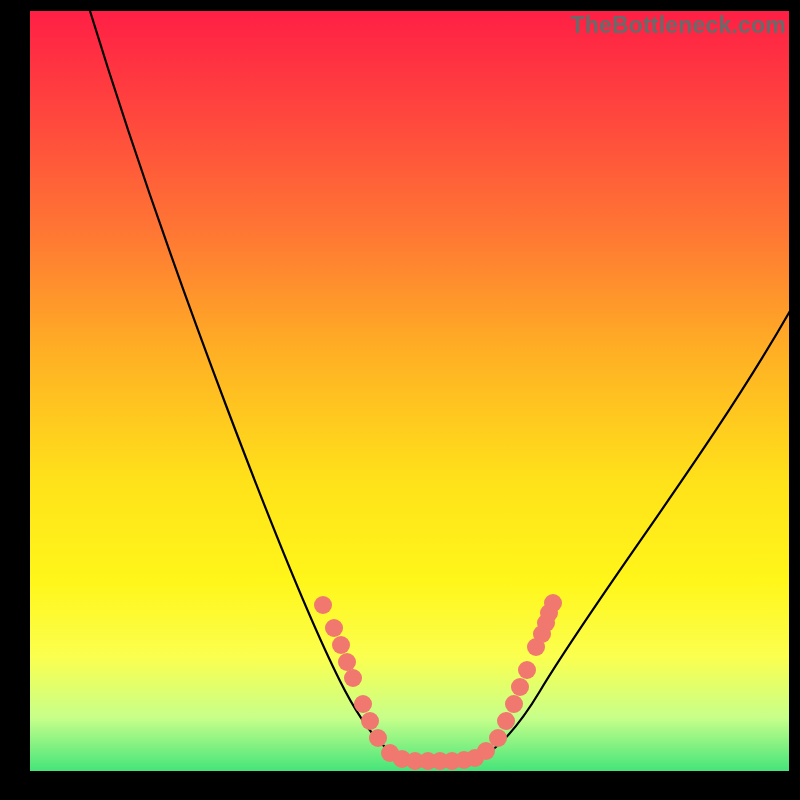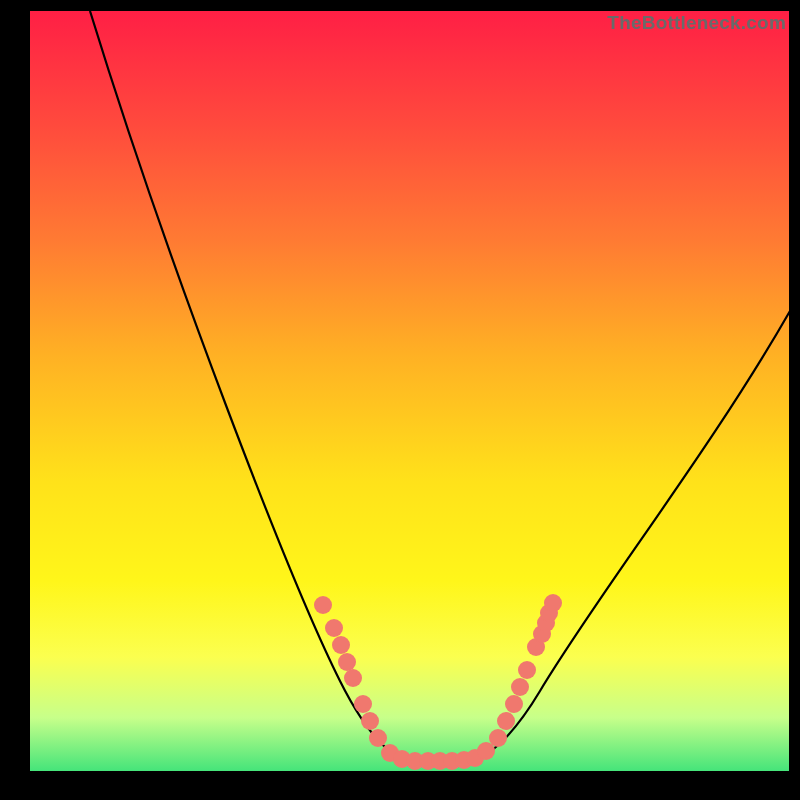--- a/index.html
+++ b/index.html
@@ -39,21 +39,21 @@
     left: 30px;
     top: 11px;
     width: 759px;
     height: 760px;
     overflow: visible;
   }
   .watermark {
     position: absolute;
     top: 12px;
     right: 14px;
-    font-size: 19px;
+    font-size: 23px;
     font-weight: 600;
     color: #6a6a6a;
     letter-spacing: 0.2px;
     user-select: none;
   }
 </style>
 </head>
 <body>
 
 <div class="stage">

